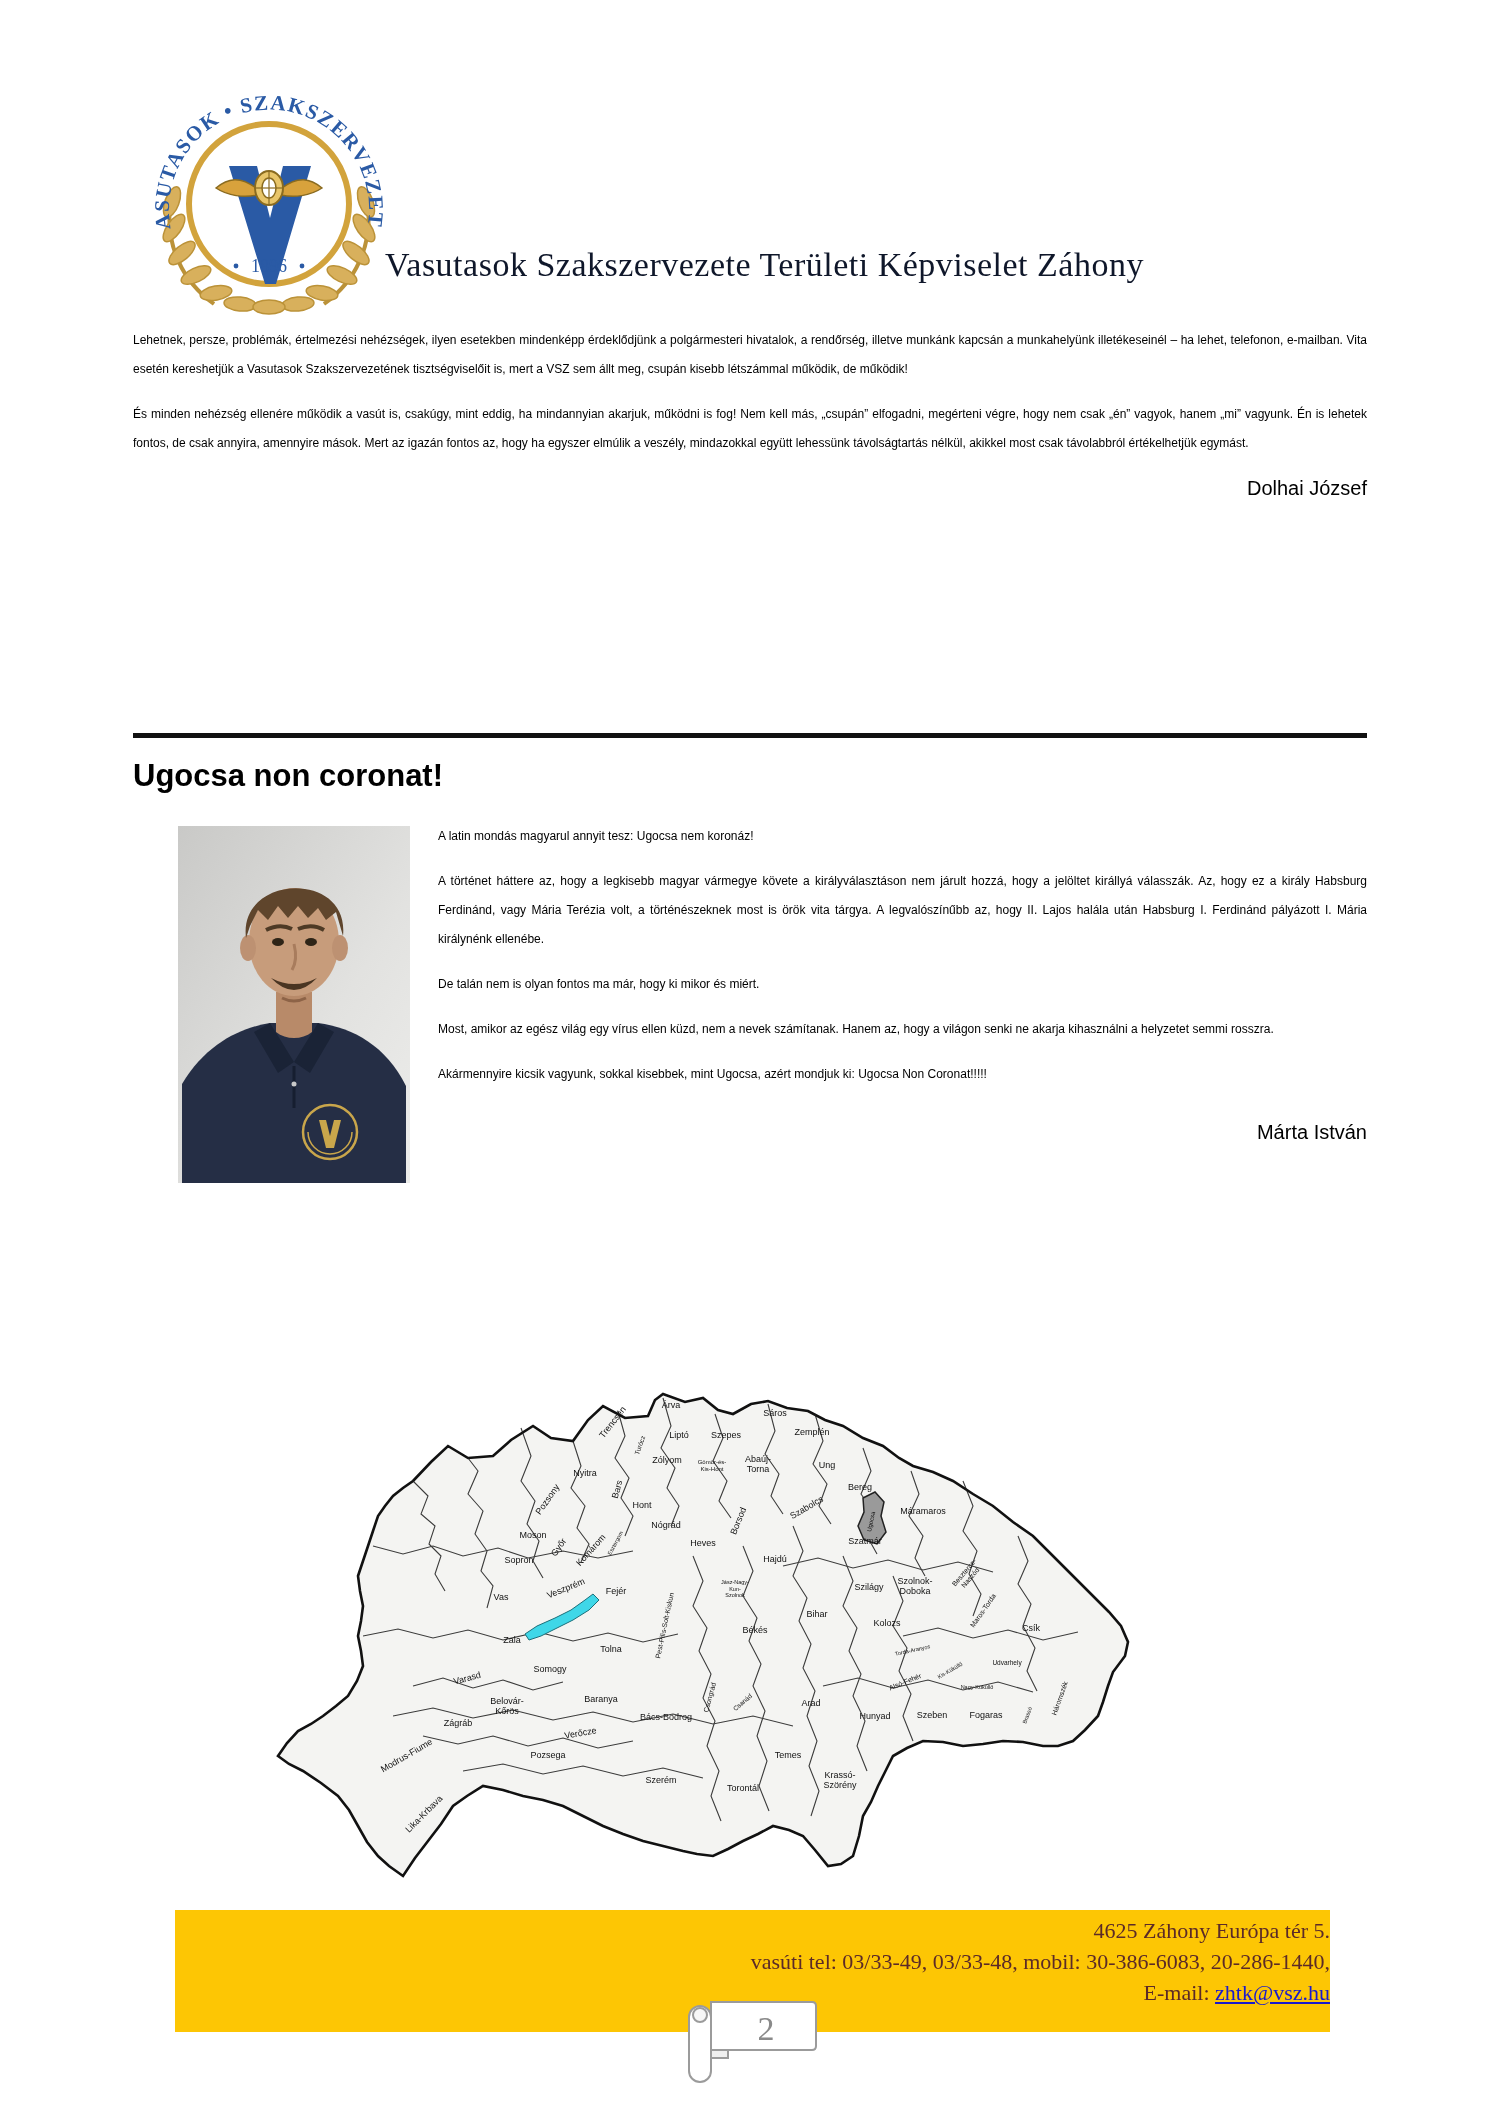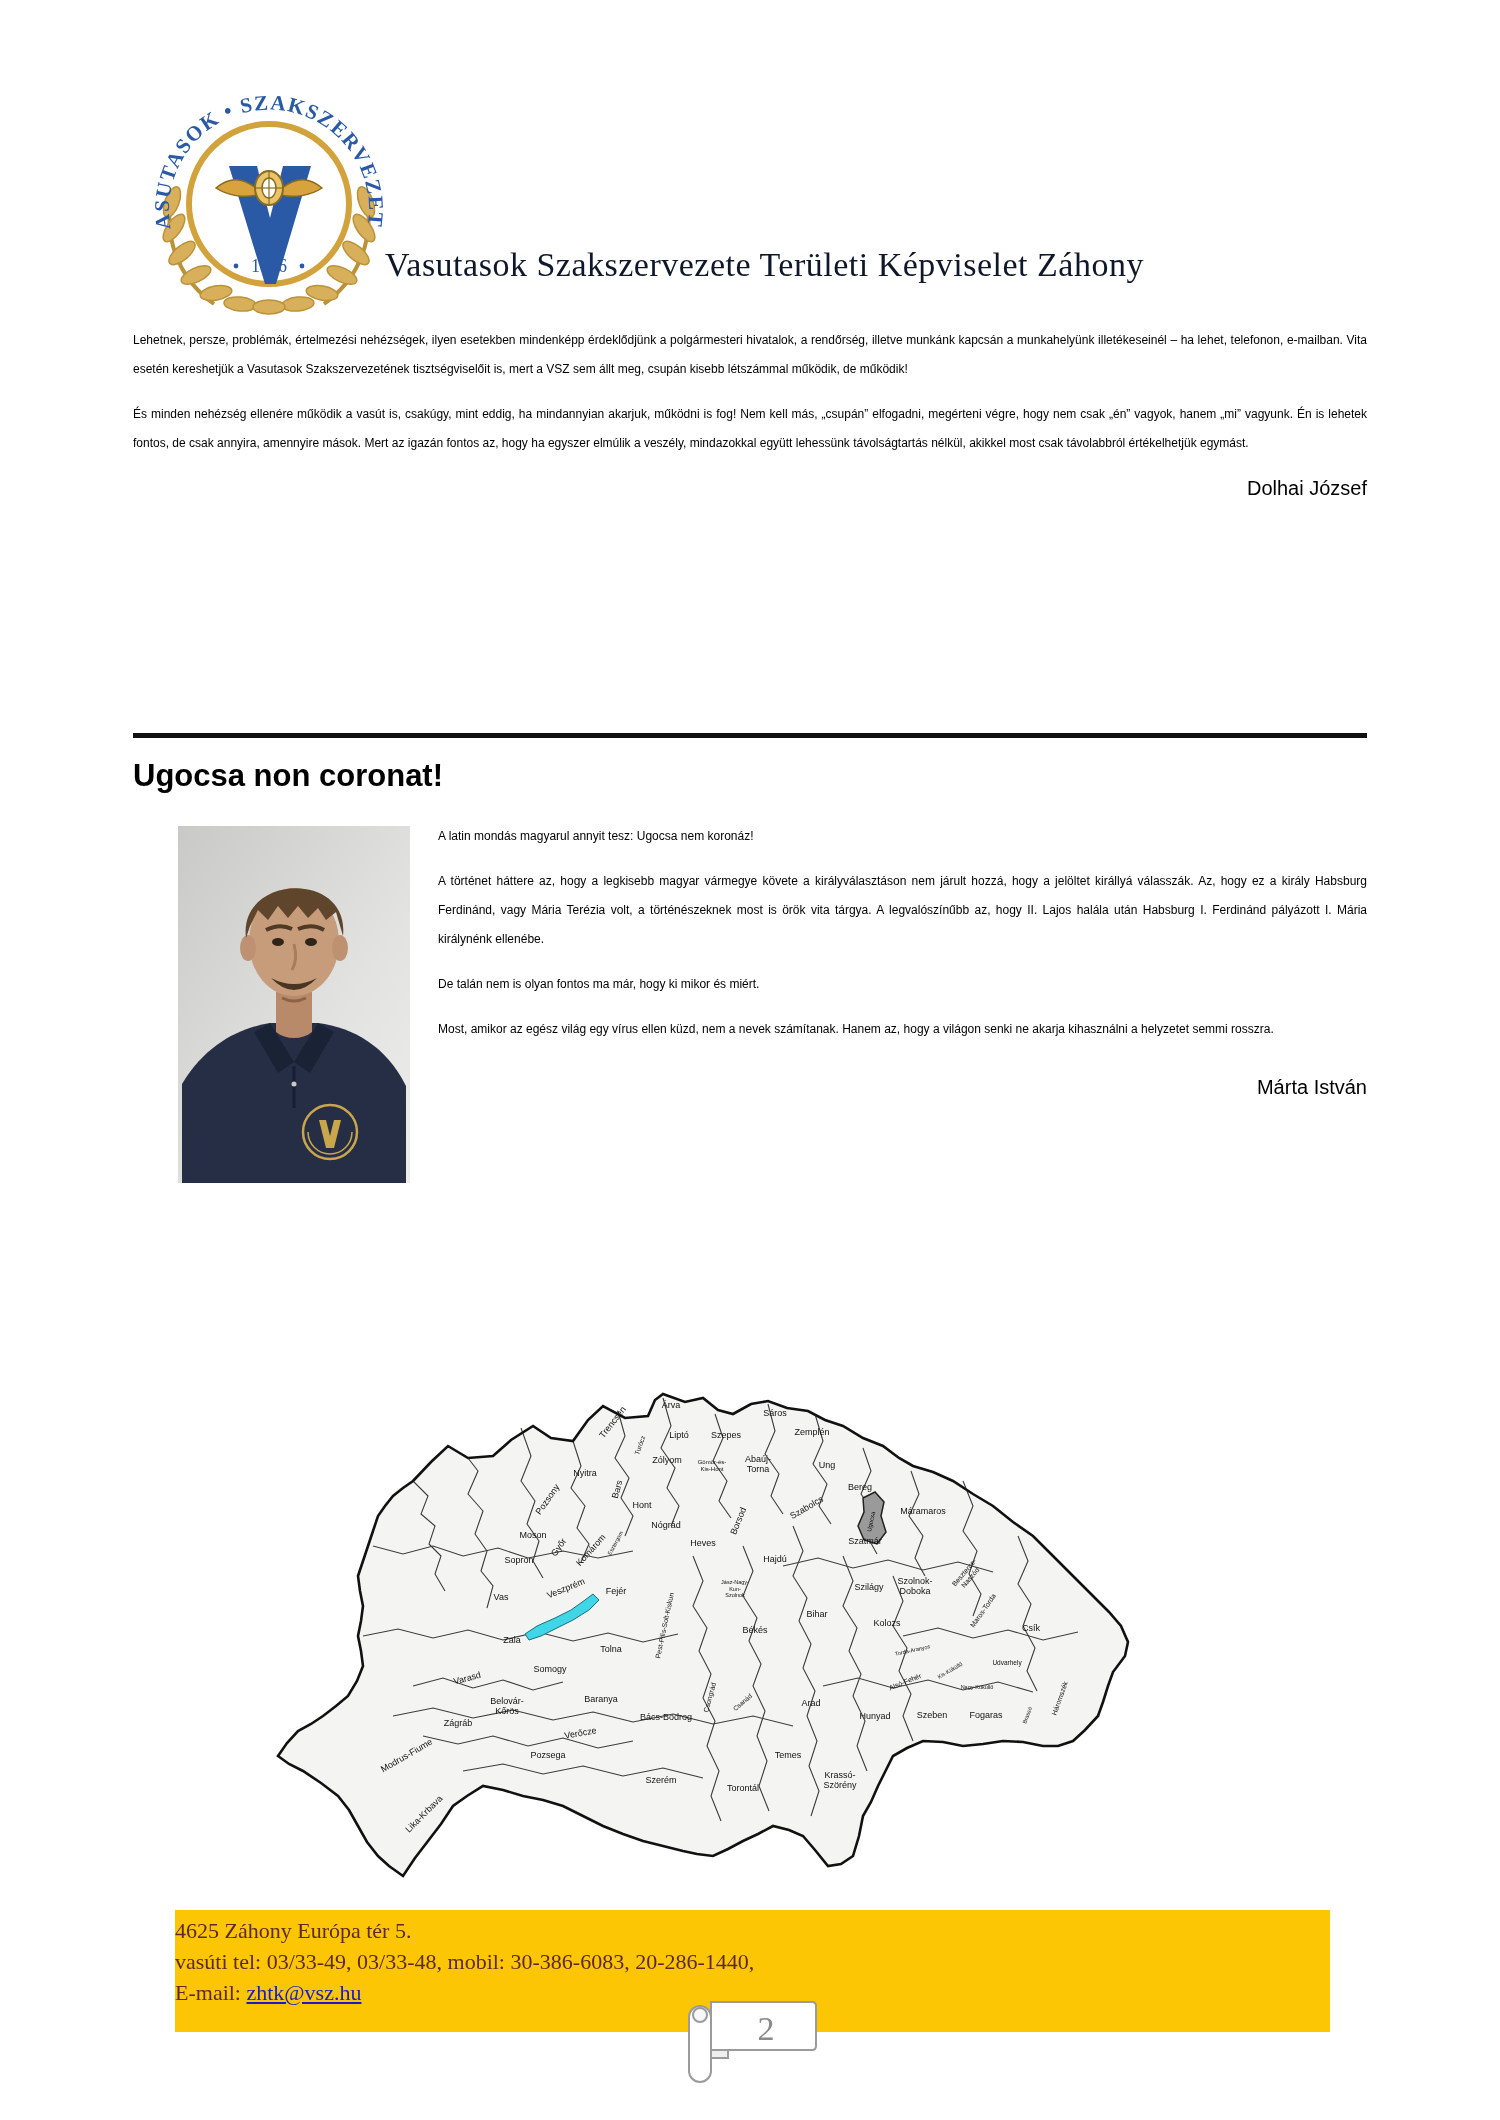--- a/index.html
+++ b/index.html
@@ -16,21 +16,21 @@
   #block1{top:326px;}
   .divider{position:absolute;left:133px;top:733px;width:1234px;height:5px;background:#111;}
   .h2{position:absolute;left:133px;top:758px;font-size:31px;font-weight:bold;letter-spacing:0px;text-align:right;}
   #article2{top:822px;}
   .photo{float:left;width:232px;height:357px;margin:4px 28px 6px 45px;}
   #article2 .sig{margin-top:29px;}
   
   .mapwrap{position:absolute;left:263px;top:1386px;width:874px;height:515px;}
   .county-label{font-family:"Liberation Sans",sans-serif;fill:#111;}
   
-  .footer-band{position:absolute;left:175px;top:1910px;width:1155px;height:122px;text-align:left;
+  .footer-band{position:absolute;left:175px;top:1910px;width:1155px;height:122px;text-align:right;
                font-family:"Liberation Serif",serif;font-size:22px;line-height:31px;padding-top:5px;
                box-sizing:border-box;}
   .footer-band a{text-decoration:underline;}
   .scroll-badge{position:absolute;left:686px;top:2000px;width:134px;height:92px;}
   .scroll-num{font-family:"Liberation Serif",serif;}
 </style>
 </head>
 <body>
 
 <div class="page">
@@ -131,20 +131,21 @@
       <path d="M116,118 q4,16 -2,26" stroke="#a87c5d" stroke-width="3" fill="none"></path>
 
       <path d="M93,152 Q116,164 139,152 Q116,176 93,152 Z" fill="#4a3522"></path>
       <path d="M104,172 q12,6 24,0" stroke="#8d6347" stroke-width="3" fill="none"></path>
     </svg>
 
     <p>A latin mondás magyarul annyit tesz: Ugocsa nem koronáz!</p>
     <p>A történet háttere az, hogy a legkisebb magyar vármegye követe a királyválasztáson nem járult hozzá, hogy a jelöltet királlyá válasszák. Az, hogy ez a király Habsburg Ferdinánd, vagy Mária Terézia volt, a történészeknek most is örök vita tárgya. A legvalószínűbb az, hogy II. Lajos halála után Habsburg I. Ferdinánd pályázott I. Mária királynénk ellenébe.</p>
     <p>De talán nem is olyan fontos ma már, hogy ki mikor és miért.</p>
     <p>Most, amikor az egész világ egy vírus ellen küzd, nem a nevek számítanak. Hanem az, hogy a világon senki ne akarja kihasználni a helyzetet semmi rosszra.</p>
+    <p>Akármennyire kicsik vagyunk, sokkal kisebbek, mint Ugocsa, azért mondjuk ki: Ugocsa Non Coronat!!!!!</p>
     <div class="sig">Márta István</div>
   </div>
 
   <svg class="mapwrap" viewBox="0 0 874 515">
 
     <path d="M150,95 L168,76 185,60 205,72 230,70 248,54 270,40 288,52 310,55 325,34 340,20 362,32 385,30 392,14 400,8 422,16 440,12 455,24 470,28 488,18 505,15 524,22 545,25 562,34 580,40 600,52 620,60 636,72 650,80 670,86 690,95 710,108 730,120 750,136 770,150 786,166 800,180 816,196 830,210 846,226 858,240 865,256 862,270 850,286 845,300 840,316 835,330 822,344 810,355 795,360 780,360 760,356 740,355 720,358 700,360 680,356 660,355 644,362 630,370 622,386 615,400 608,416 600,430 596,450 590,470 578,478 565,480 552,464 540,450 526,444 510,440 495,448 480,455 465,463 450,470 434,468 420,465 400,460 380,455 360,448 340,440 320,430 300,420 280,414 260,410 240,404 220,400 204,410 190,420 178,438 165,455 152,472 140,490 126,480 115,470 104,456 95,440 86,424 75,410 58,397 40,385 26,378 15,370 24,357 35,345 48,338 60,330 73,320 85,310 94,295 100,280 98,265 95,250 98,235 100,220 97,205 95,190 100,175 105,160 110,145 115,130 122,120 130,110 140,102 Z" fill="#f4f4f2" stroke="#111" stroke-width="2.6" stroke-linejoin="miter"></path>
 
     <g fill="none" stroke="#1c1c1c" stroke-width="1.1" opacity="0.85">
       <polyline points="150,95 165,110 158,128 172,140 166,158 178,170 172,188 182,205"></polyline>
       <polyline points="205,72 215,85 205,108 220,125 212,148 224,165 218,185 230,200 224,222"></polyline>

